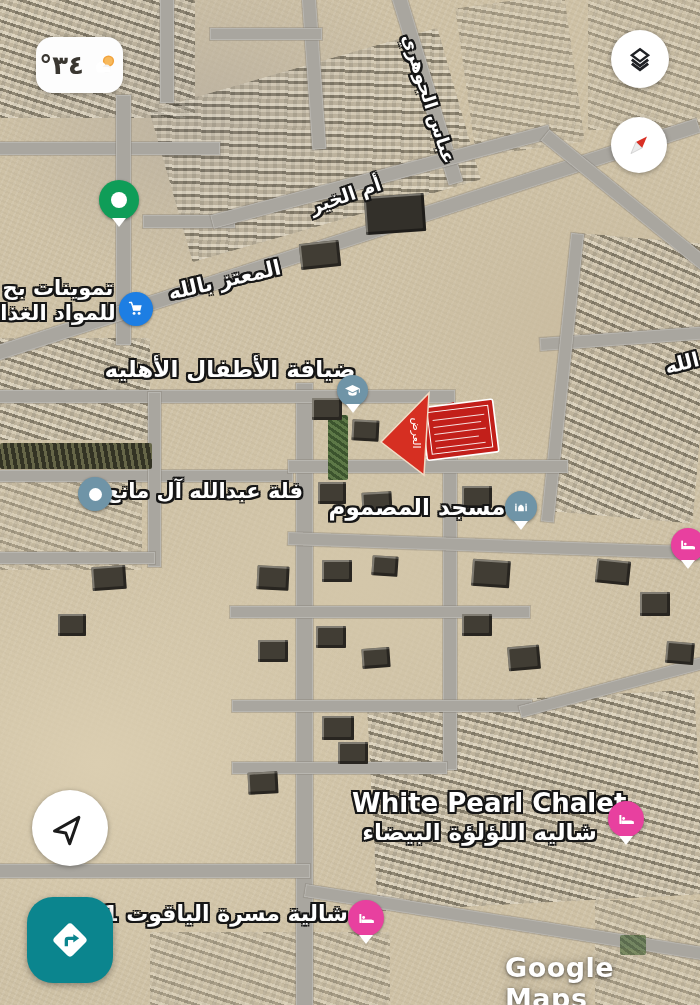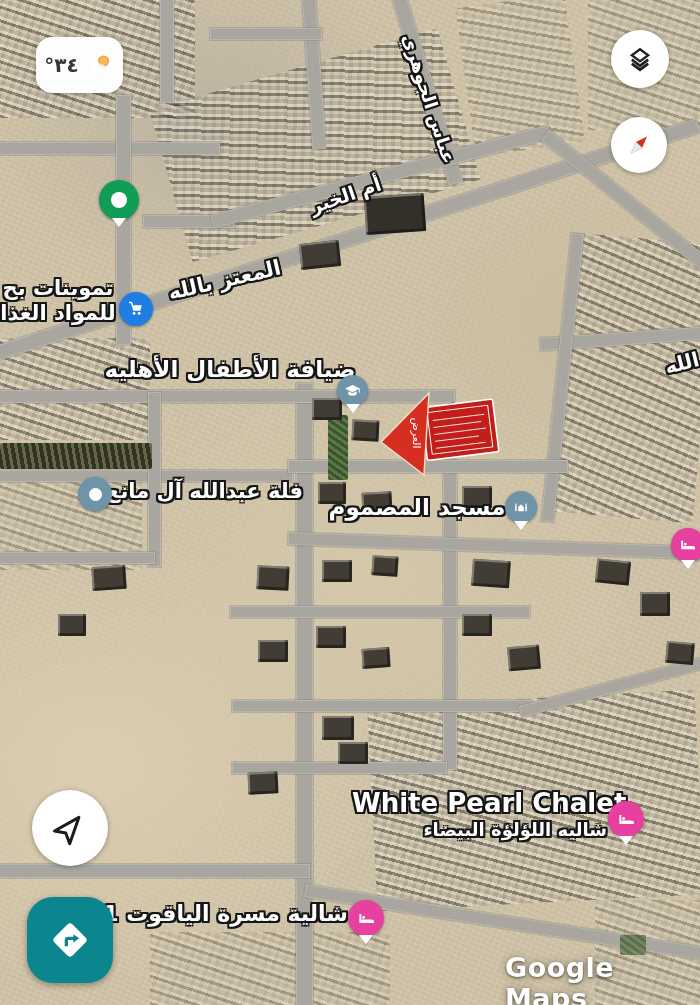--- a/index.html
+++ b/index.html
@@ -38,21 +38,21 @@
   .pin{position:absolute;}
   .pin .c{border-radius:50%;display:flex;align-items:center;justify-content:center;
     box-shadow:0 1px 3px rgba(0,0,0,.4);}
   .pin .tip{position:absolute;left:50%;transform:translateX(-50%);width:0;height:0;
     border:7px solid transparent;border-top:9px solid #fff;border-bottom:0;}
   
   .btn{position:absolute;background:#fff;border-radius:50%;display:flex;align-items:center;
     justify-content:center;box-shadow:0 1px 5px rgba(0,0,0,.35);cursor:pointer;}
   .chip{position:absolute;background:#fdfdfd;border-radius:16px;display:flex;align-items:center;
     justify-content:center;gap:6px;box-shadow:0 1px 5px rgba(0,0,0,.3);cursor:pointer;}
-  .chip .t{font-size:20px;font-weight:700;color:#3a3731;}
+  .chip .t{font-size:26px;font-weight:700;color:#3a3731;}
   .sq{position:absolute;border-radius:26px;display:flex;align-items:center;justify-content:center;
     box-shadow:0 2px 6px rgba(0,0,0,.35);cursor:pointer;}
   .wm{position:absolute;color:#fff;font-size:27px;font-weight:600;letter-spacing:.5px;
     text-shadow:0 1px 3px rgba(0,0,0,.55),0 0 10px rgba(0,0,0,.3);}
 </style>
 </head>
 <body>
 
 <div class="screen">
 
@@ -132,21 +132,21 @@
     <div>تموينات بح</div>
     <div>للمواد الغذا</div>
   </div>
   <div class="olabel" dir="rtl" style="left:75px;top:356px;width:310px;font-size:23px;">
     <div>ضيافة الأطفال الأهليه</div>
   </div>
   <div class="olabel" dir="rtl" style="left:118px;top:479px;width:185px;font-size:21px;">فلة عبدالله آل مانع</div>
   <div class="olabel" dir="rtl" style="left:328px;top:494px;width:178px;font-size:23px;">مسجد المصموم</div>
   <div class="olabel" style="left:352px;top:788px;width:255px;font-size:26px;">
     <div>White Pearl Chalet</div>
-    <div dir="rtl" style="font-size:18px;text-align:right;">شاليه اللؤلؤة البيضاء</div>
+    <div dir="rtl" style="font-size:23px;">شاليه اللؤلؤة البيضاء</div>
   </div>
   <div class="olabel" dir="rtl" style="left:116px;top:901px;width:232px;font-size:22px;">شالية مسرة الياقوت 1</div>
 
   <div class="pin" style="left:99px;top:180px;">
     <div class="c" style="width:40px;height:40px;background:#0f9d58;">
       <div style="width:16px;height:16px;border-radius:50%;background:#fff;"></div>
     </div>
     <div class="tip" style="bottom:-7px;"></div>
   </div>
 

